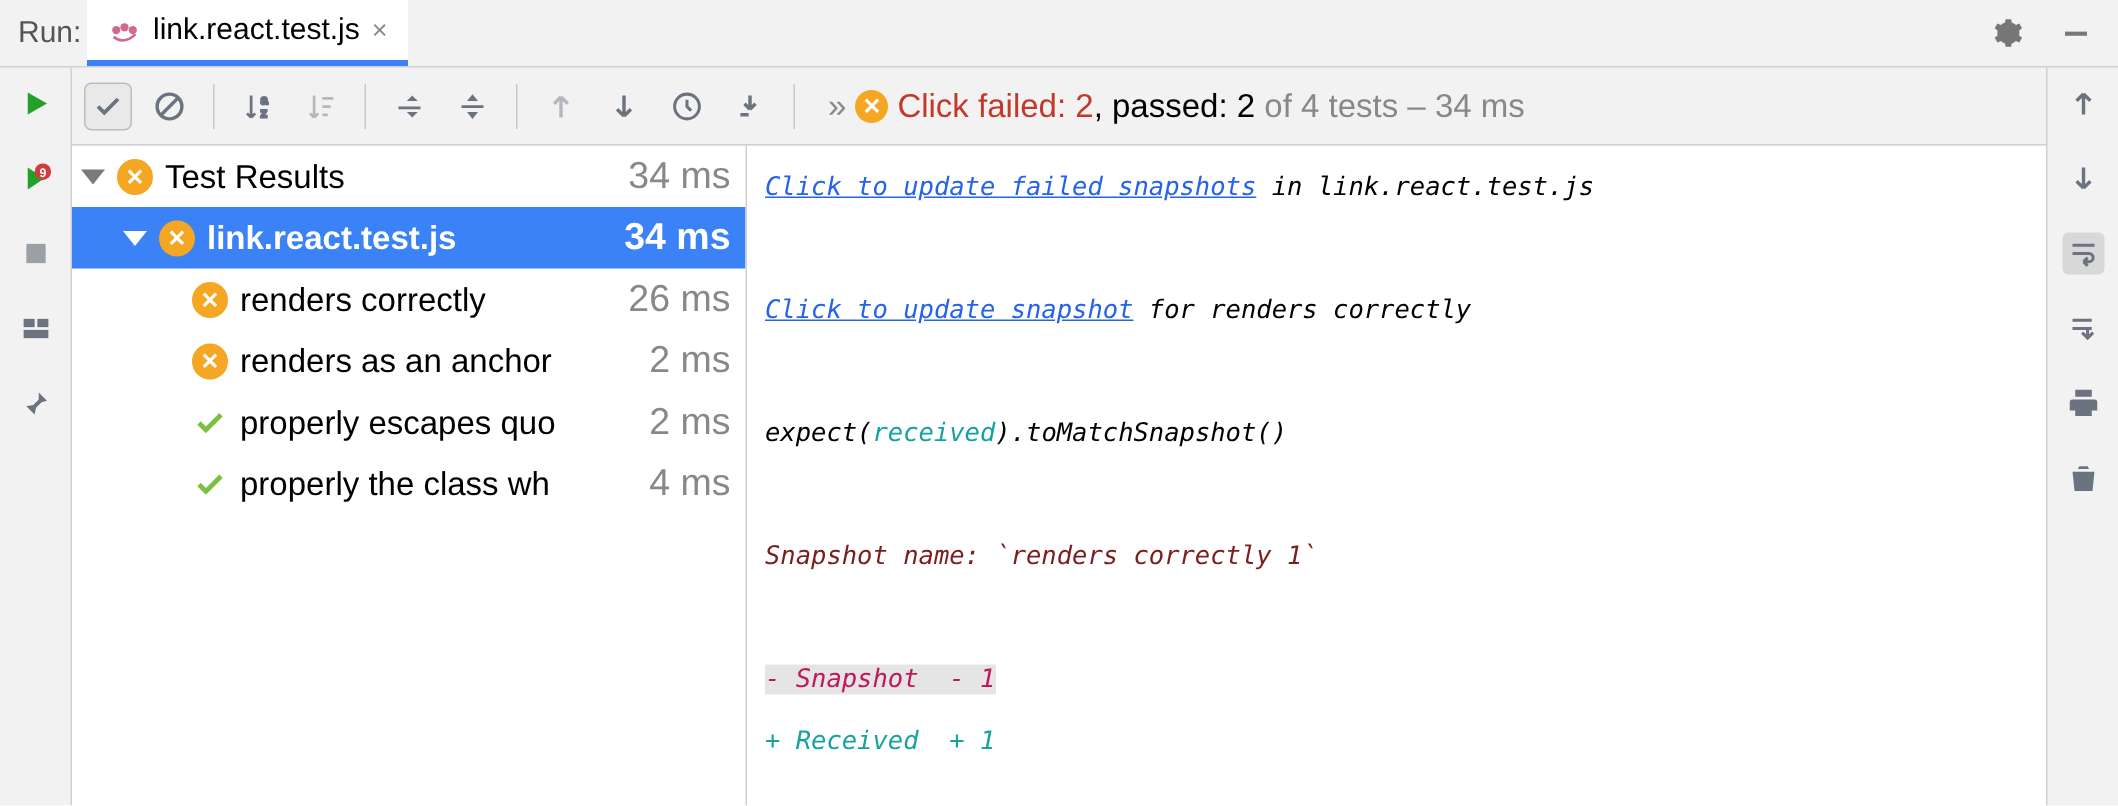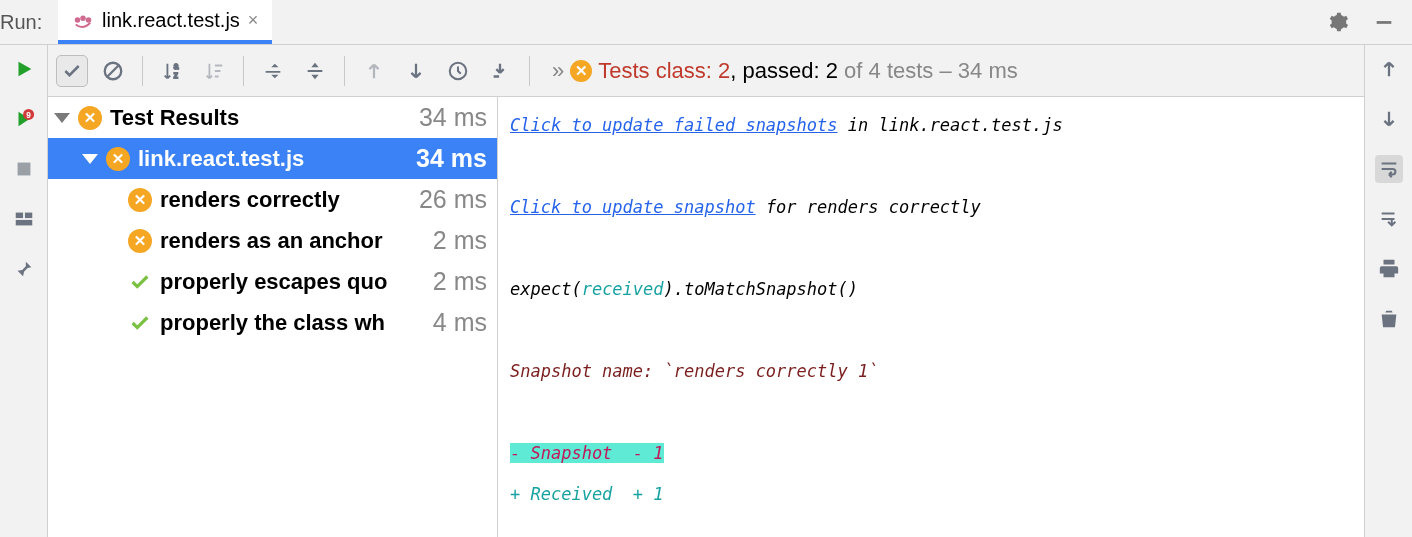--- a/index.html
+++ b/index.html
@@ -18,21 +18,21 @@
   .tab-strip {
     height: 45px;
     display: flex;
     align-items: center;
     border-bottom: 1px solid #d0d0d0;
     background: #f2f2f2;
     position: relative;
   }
   .run-label {
     width: 58px;
-    padding-left: 0;
+    padding-left: 12px;
     color: #555;
     font-size: 20px;
   }
   .tab {
     height: 100%;
     display: flex;
     align-items: center;
     gap: 8px;
     padding: 0 14px;
     border-bottom: 4px solid #3b82f6;
@@ -154,21 +154,20 @@
   }
   .tree-row.selected {
     background: #3b82f6;
     color: #fff;
   }
   .tree-row.selected .time { color: #fff; font-weight: 600; }
   .tree-row .label {
     overflow: hidden; text-overflow: clip; white-space: nowrap;
     flex: 1;
     min-width: 0;
-    font-weight: bold;
   }
   .indent-0 { padding-left: 6px; }
   .indent-1 { padding-left: 34px; }
   .indent-2 { padding-left: 80px; }
   .expand {
     width: 0; height: 0;
     border-left: 8px solid transparent;
     border-right: 8px solid transparent;
     border-top: 10px solid #7a7a7a;
   }
@@ -196,21 +195,21 @@
     line-height: 41px;
     font-style: italic;
   }
   .output-pane a {
     color: #2563eb;
     text-decoration: underline;
   }
   .out-line { white-space: pre; }
   .received { color: #17a2a2; margin-top: 12px; }
   .snapname { color: #7b1e1e; }
-  .hl-yellow { background: #5eead4; }
+  .hl-yellow { background: #e5e5e5; }
   .magenta { color: #c2185b; }
   .teal { color: #17a2a2; }
 
 </style>
 </head>
 <body>
 
 <div class="tab-strip">
   <div class="run-label">Run:</div>
   <div class="tab">
@@ -335,21 +334,21 @@
       <span class="icon-btn">
         <svg viewBox="0 0 24 24" fill="none" stroke="#6b7280" stroke-width="2.5">
             <path d="M12 4v10m0 0l-4-4m4 4l4-4M5 18h6"></path>
           </svg>
       </span>
       <span class="sep"></span>
       <div class="status">
         <span style="color:#888">»</span>
         <span class="fail-icon">✕</span>
         <span>
-          <span class="red"><span>Tests class:</span> <span>2</span></span><span><span>, passed: </span><span>2</span></span><span class="gray"> of 4 tests – 34 ms</span>
+          <span class="red"><span>Click failed:</span> <span>2</span></span><span><span>, passed: </span><span>2</span></span><span class="gray"> of 4 tests – 34 ms</span>
         </span>
       </div>
     </div>
 
     <div class="content-row">
 
       <div class="tree-pane">
 
         <div class="tree-row indent-0">
           <span class="expand"></span>

